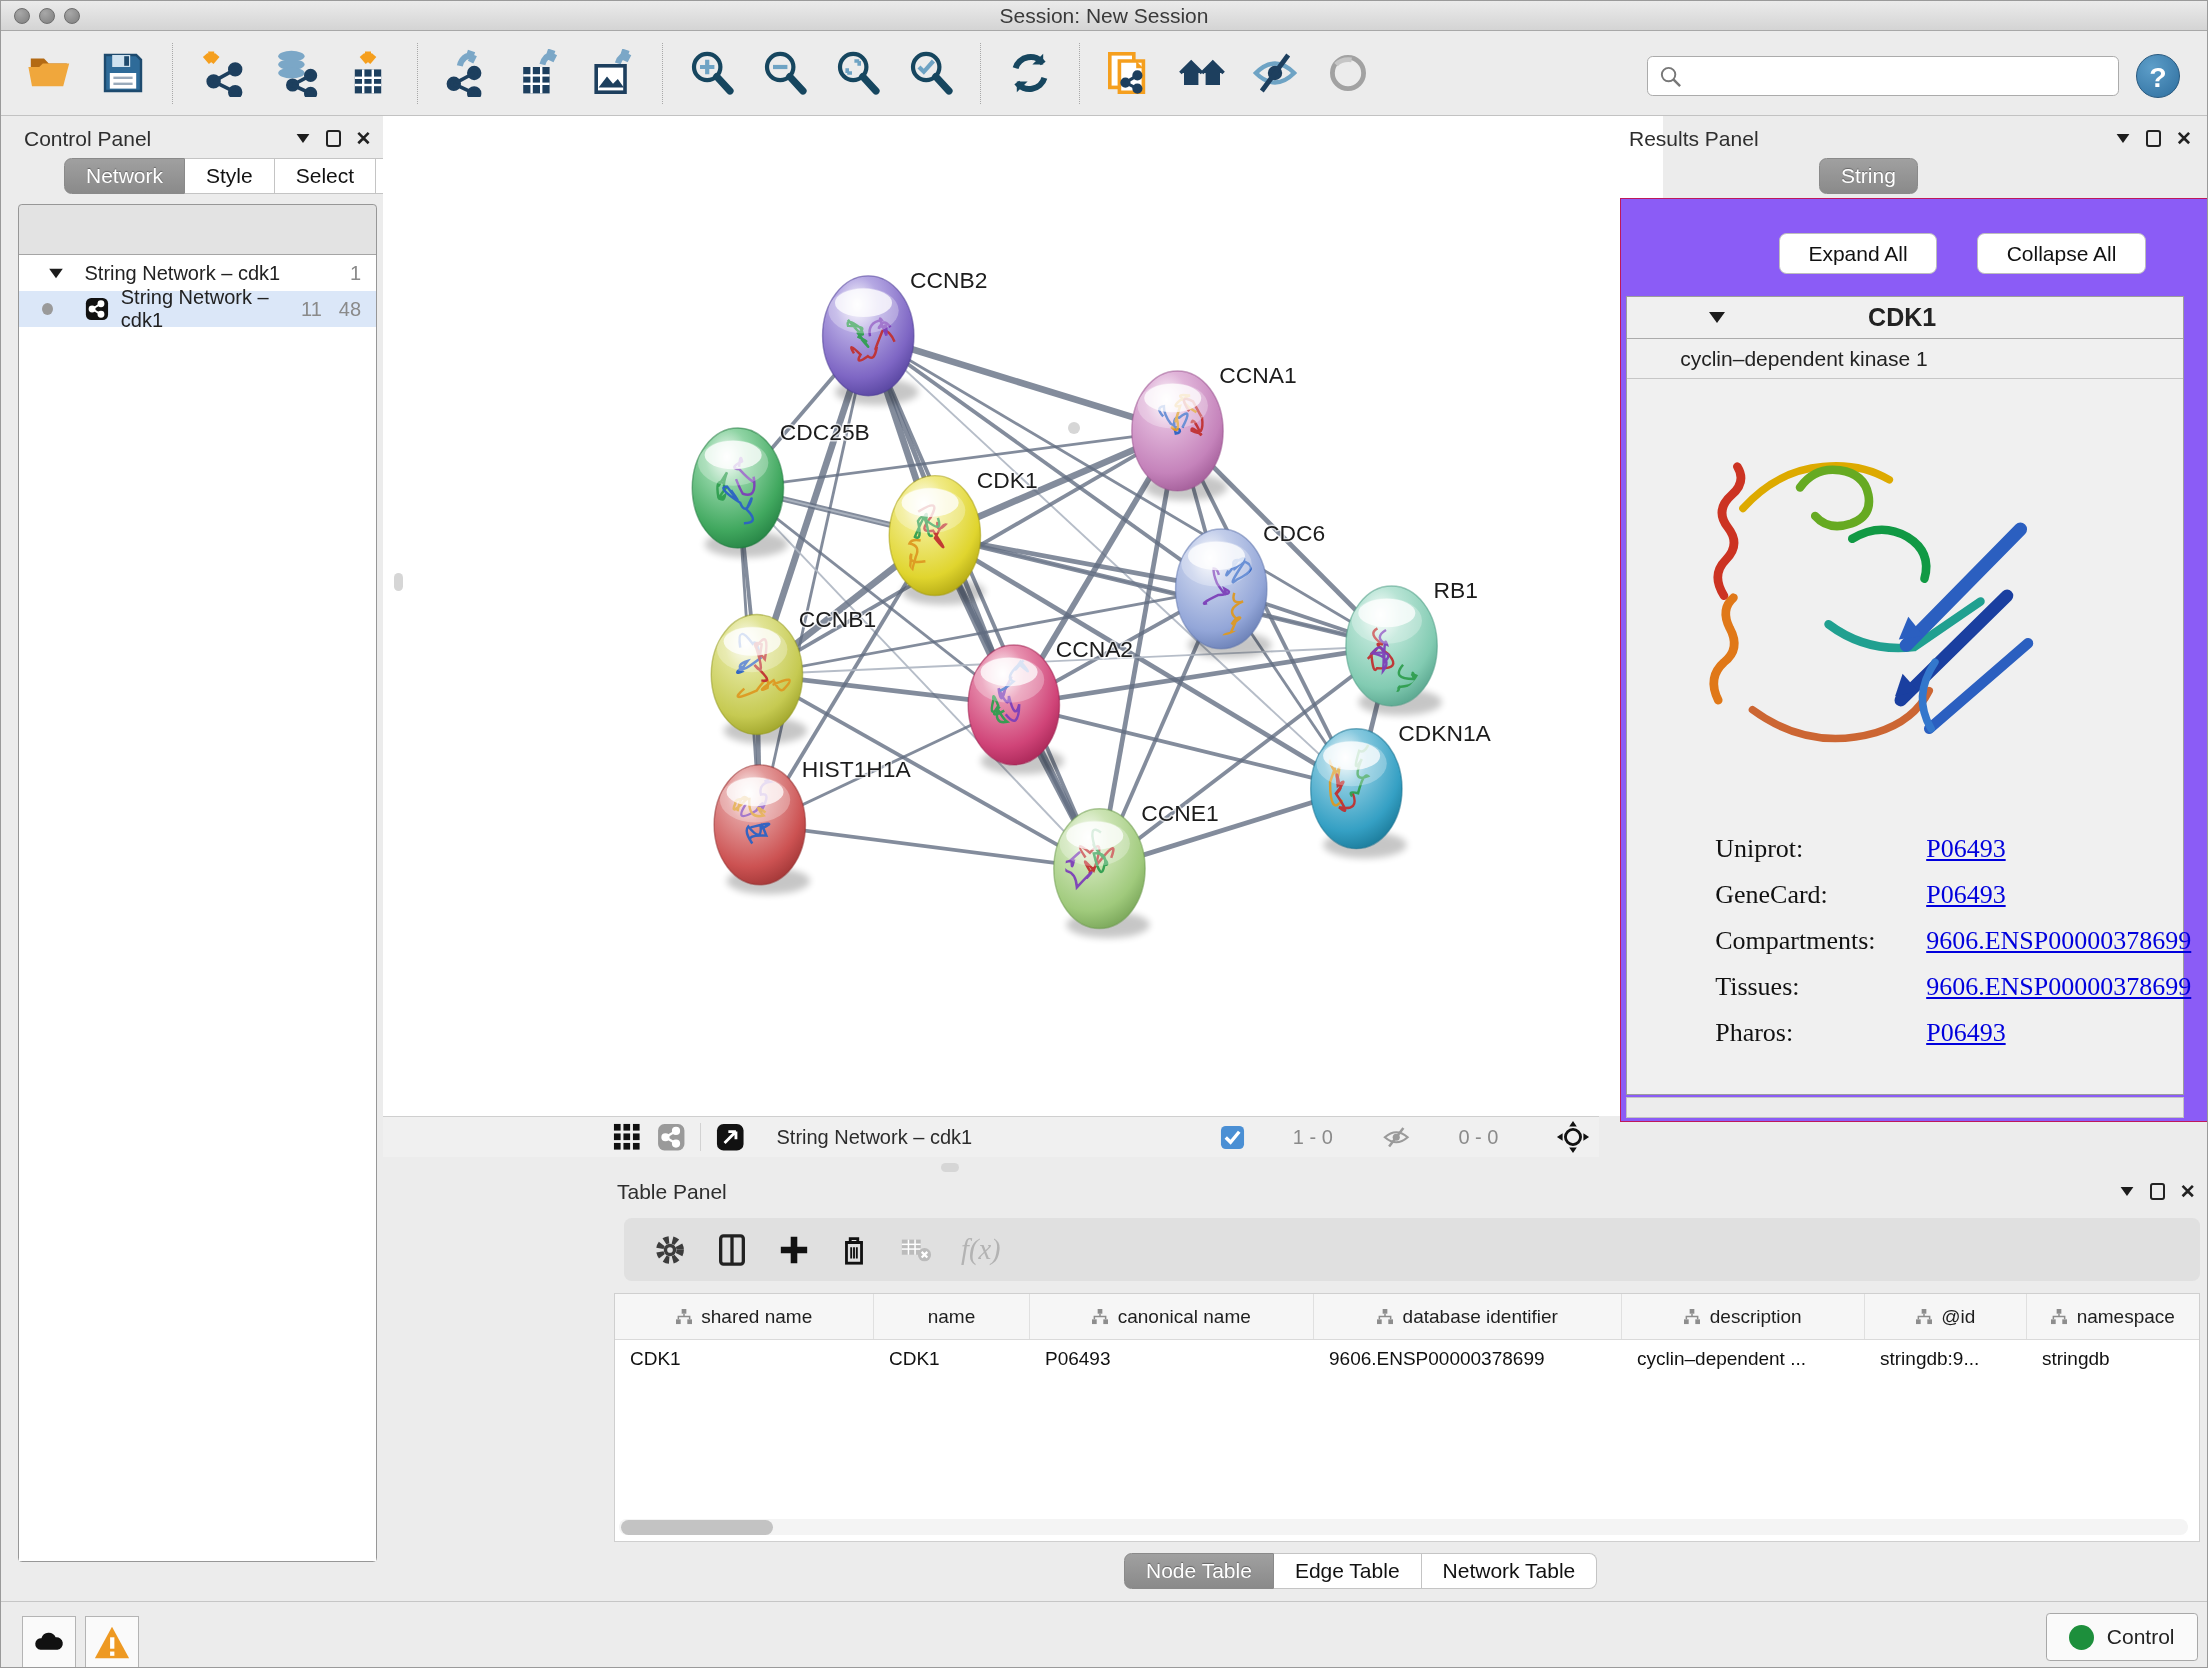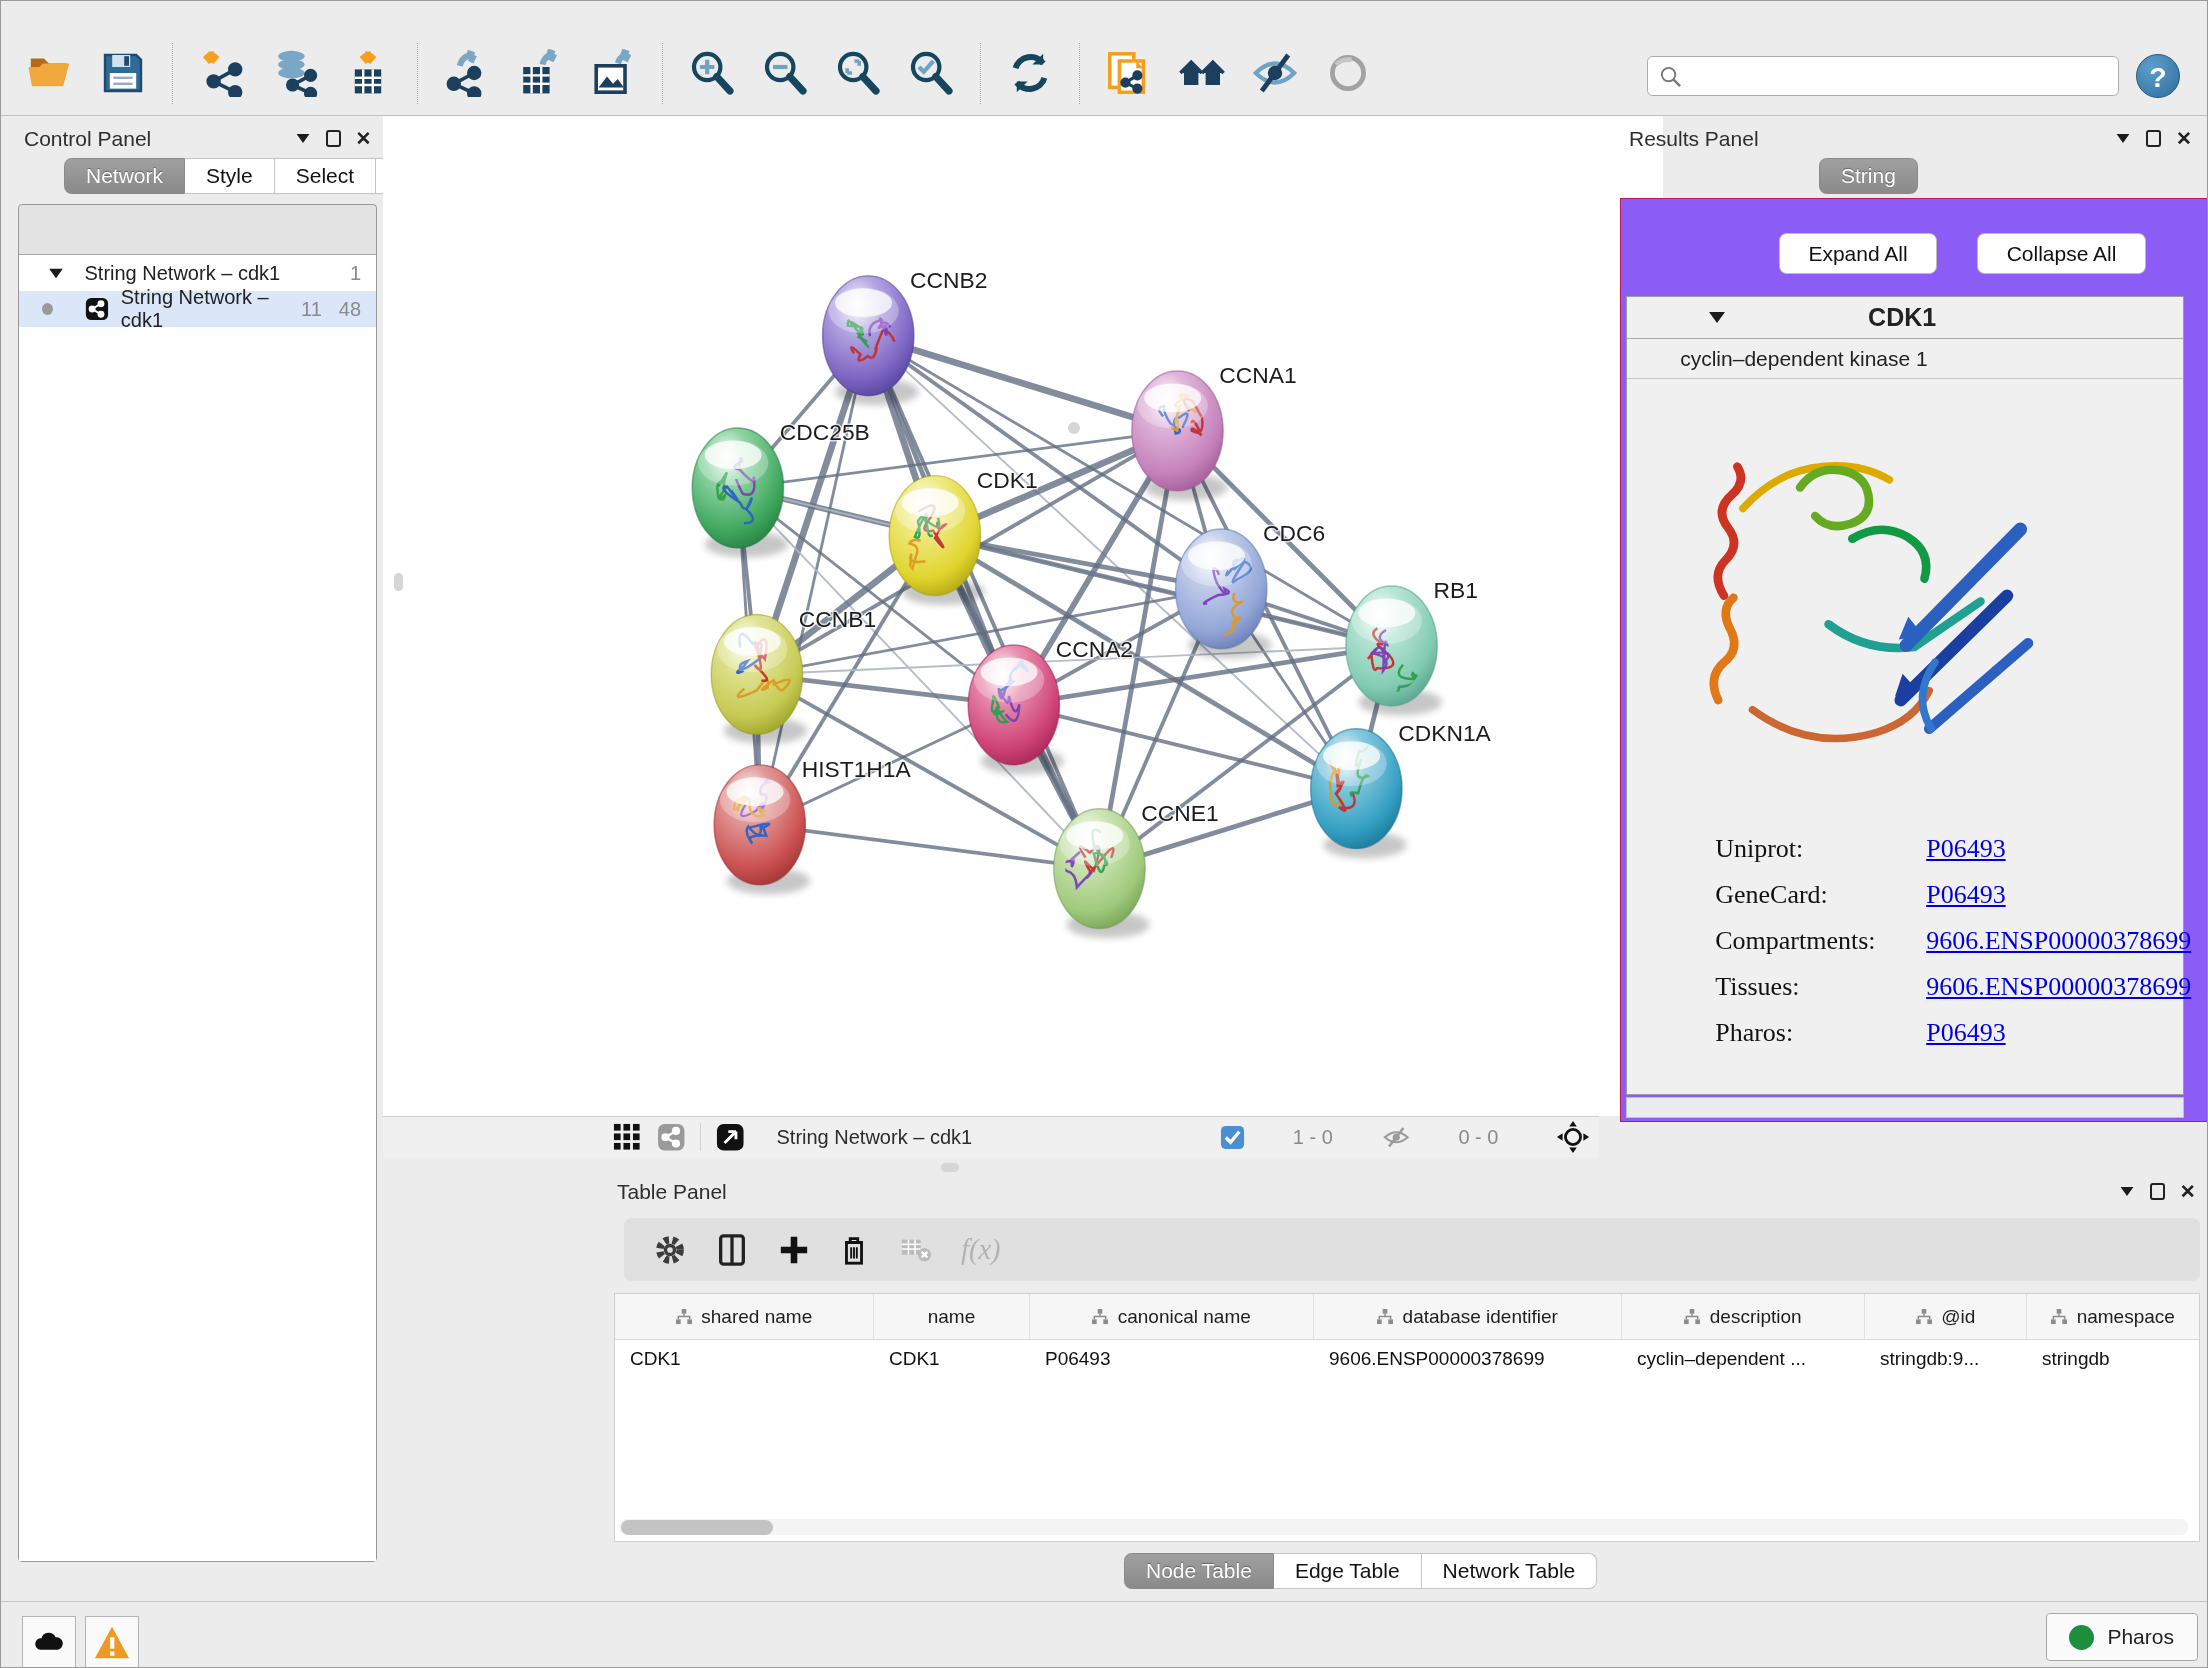--- a/index.html
+++ b/index.html
@@ -134,20 +134,26 @@
   .tri-down { display:inline-block; width:0; height:0; border-left:8.6px solid transparent;
     border-right:8.6px solid transparent; border-top:11.4px solid #1c1c1c; }
   .xmark { font-size:23px; font-weight:bold; color:#111; }
   svg text { font-family:"Liberation Sans",sans-serif; }
 </style>
 </head>
 <body>
 
 <div class="window">
 
+  <div class="titlebar">
+    <div class="traffic t1"></div>
+    <div class="traffic t2"></div>
+    <div class="traffic t3"></div>
+    <div class="title-text">Session: New Session</div>
+  </div>
 
   <div class="toolbar">
     <div class="tbi">
       <svg width="48" height="48" viewBox="0 0 40 40">
           <path d="M4 8 h11 l4 4 h15 v6 H4 z" fill="#b36a14"></path>
           <path d="M2 15 h9 l3-3 h22 l-5 19 H5 z" fill="#f0a73c"></path>
         </svg>
     </div>
     <div class="tbi">
       <svg width="48" height="48" viewBox="0 0 40 40">
@@ -904,18 +910,18 @@
     </div>
     <div class="sb-btn" style="left:84px">
       <svg width="38" height="38" viewBox="0 0 40 40">
           <path d="M20 3 L38 36 H2 Z" fill="#ee9922"></path>
           <rect x="18" y="14" width="4.5" height="12" fill="#fff"></rect>
           <rect x="18" y="29" width="4.5" height="4.5" fill="#fff"></rect>
         </svg>
     </div>
     <div class="memory-btn">
       <span class="memdot"></span>
-      <span>Pharos</span>
+      <span>Control</span>
     </div>
   </div>
 
 </div>
 
 
 </body></html>

